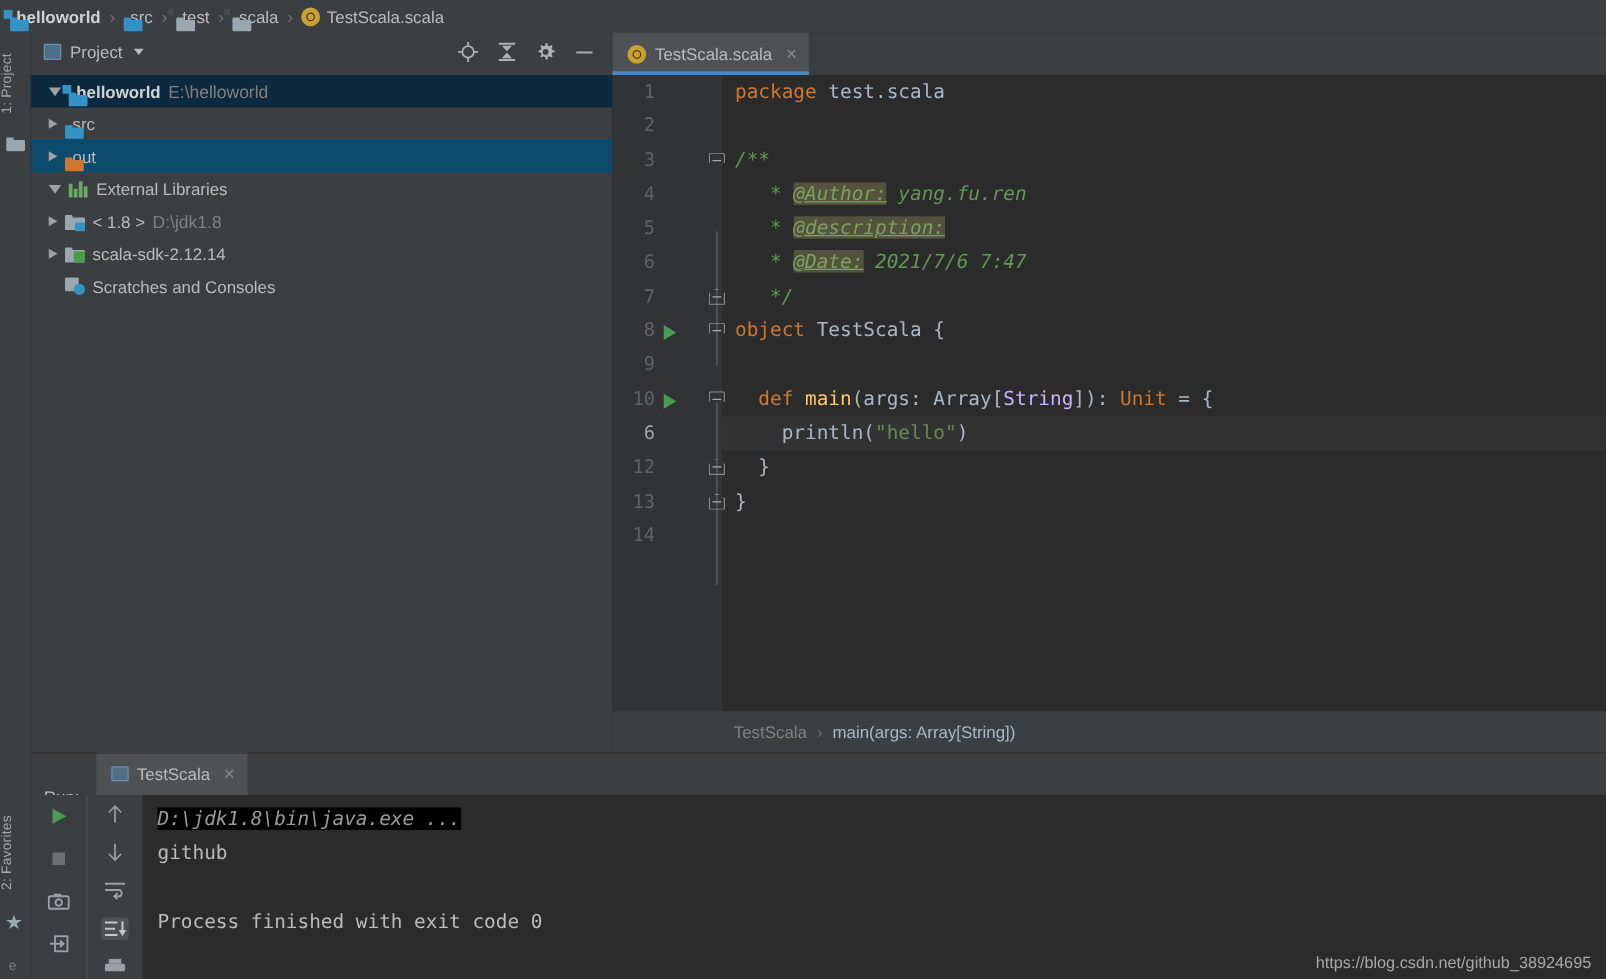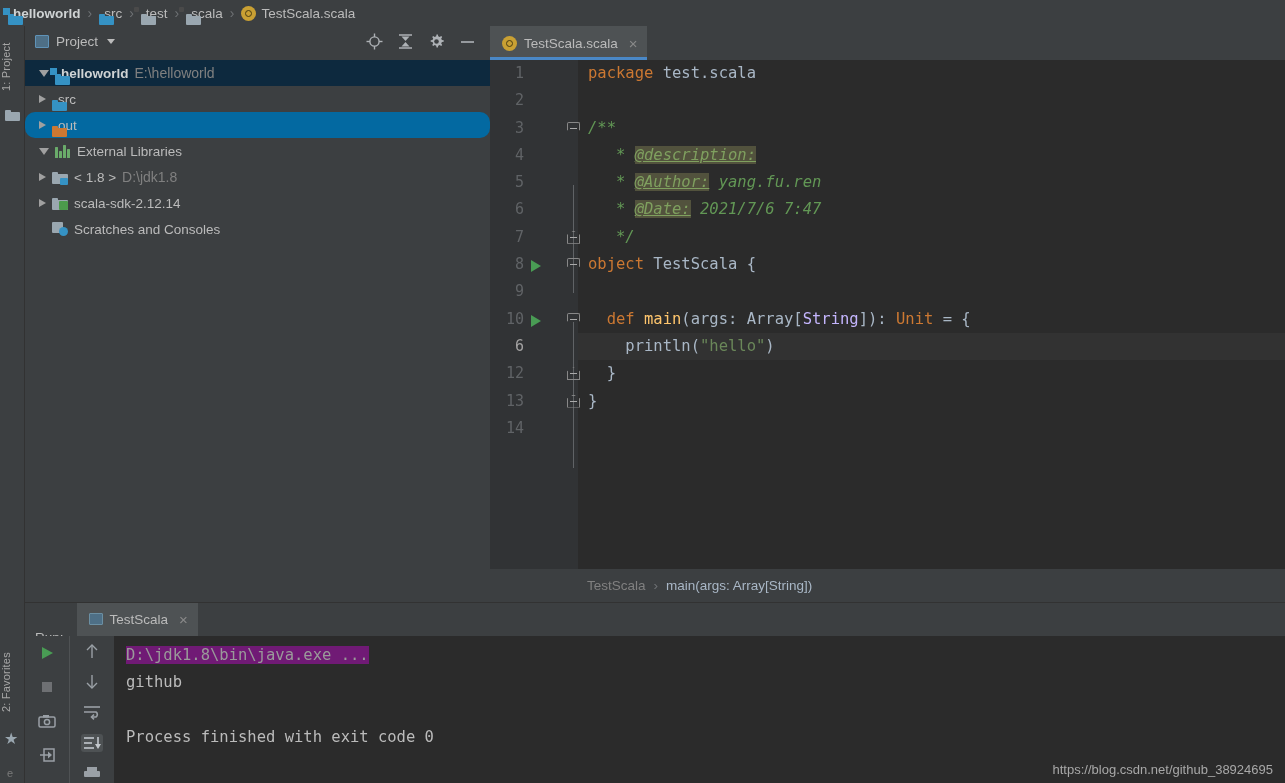--- a/index.html
+++ b/index.html
@@ -107,21 +107,21 @@
   .tree {
     position: absolute; top: 30px; left: 0; right: 0; bottom: 0;
     background: #3c3f41; padding-top: 4px; font-size: 13.5px;
   }
   .trow {
     display: flex; align-items: center; height: 26px;
     padding-left: 14px; gap: 6px; color: #bbbbbb; cursor: default;
     white-space: nowrap;
   }
   .trow.sel { background: #0d293e; }
-  .trow.hl  { background: #0369a1; border-radius: 10px; }
+  .trow.hl  { background: #0c4a6e; }
   .trow .arrow-r {
     width: 0; height: 0; border-top: 4.5px solid transparent;
     border-bottom: 4.5px solid transparent; border-left: 7px solid #a0a0a0;
     flex: 0 0 auto;
   }
   .trow .arrow-d {
     width: 0; height: 0; border-left: 5px solid transparent;
     border-right: 5px solid transparent; border-top: 7px solid #a0a0a0;
     flex: 0 0 auto;
   }
@@ -241,21 +241,21 @@
   .tb-ico.active { background: #4e5254; border-radius: 3px; }
 
   .console {
     position: absolute; top: 34px; left: 89px; right: 0; bottom: 0;
     background: #2b2b2b; padding: 6px 0 0 12px;
     font-family: "DejaVu Sans Mono", monospace; font-size: 15.5px;
     color: #bbbbbb; overflow: hidden;
   }
   .conline { height: 27.3px; line-height: 27.3px; white-space: pre; }
   .conline.dim { color: #9a9a9a; }
-  .conline .hlbg { background: #701a75; }
+  .conline .hlbg { background: #000000; font-style: italic; }
 
   .watermark {
     position: absolute; right: 12px; bottom: 6px;
     font-size: 13px; color: #a8a8a8;
   }
   .divider-h { position: absolute; left: 0; right: 0; height: 1px; background: #323232; }
 </style>
 </head>
 <body>
 
@@ -422,22 +422,22 @@
         <div class="gutter-line cur"><span>6</span></div>
         <div class="gutter-line"><span>12</span><span class="fold end"></span></div>
         <div class="gutter-line"><span>13</span><span class="fold end"></span></div>
         <div class="gutter-line"><span>14</span></div>
       </div>
 
       <div class="code">
         <div class="cline"><span class="kw">package</span> <span class="plain">test.scala</span></div>
         <div class="cline"></div>
         <div class="cline"><span class="cmt">/**</span></div>
+        <div class="cline"><span class="cmt">   * </span><span class="doctag">@Author:</span><span class="cmt"> yang.fu.ren</span></div>
         <div class="cline"><span class="cmt">   * </span><span class="doctag">@description:</span></div>
-        <div class="cline"><span class="cmt">   * </span><span class="doctag">@Author:</span><span class="cmt"> yang.fu.ren</span></div>
         <div class="cline"><span class="cmt">   * </span><span class="doctag">@Date:</span><span class="cmt"> 2021/7/6 7:47</span></div>
         <div class="cline"><span class="cmt">   */</span></div>
         <div class="cline"><span class="kw">object</span> <span class="plain">TestScala</span> <span class="plain">{</span></div>
         <div class="cline"></div>
         <div class="cline"><span class="plain">  </span><span class="kw">def</span> <span class="fn">main</span><span class="plain">(args: Array[</span><span class="type">String</span><span class="plain">]): </span><span class="kw">Unit</span> <span class="plain">= {</span></div>
         <div class="cline caret"><span class="mthd">    println</span><span class="plain">(</span><span class="str">"hello"</span><span class="plain">)</span></div>
         <div class="cline"><span class="plain">  }</span></div>
         <div class="cline"><span class="plain">}</span></div>
         <div class="cline"></div>
       </div>

